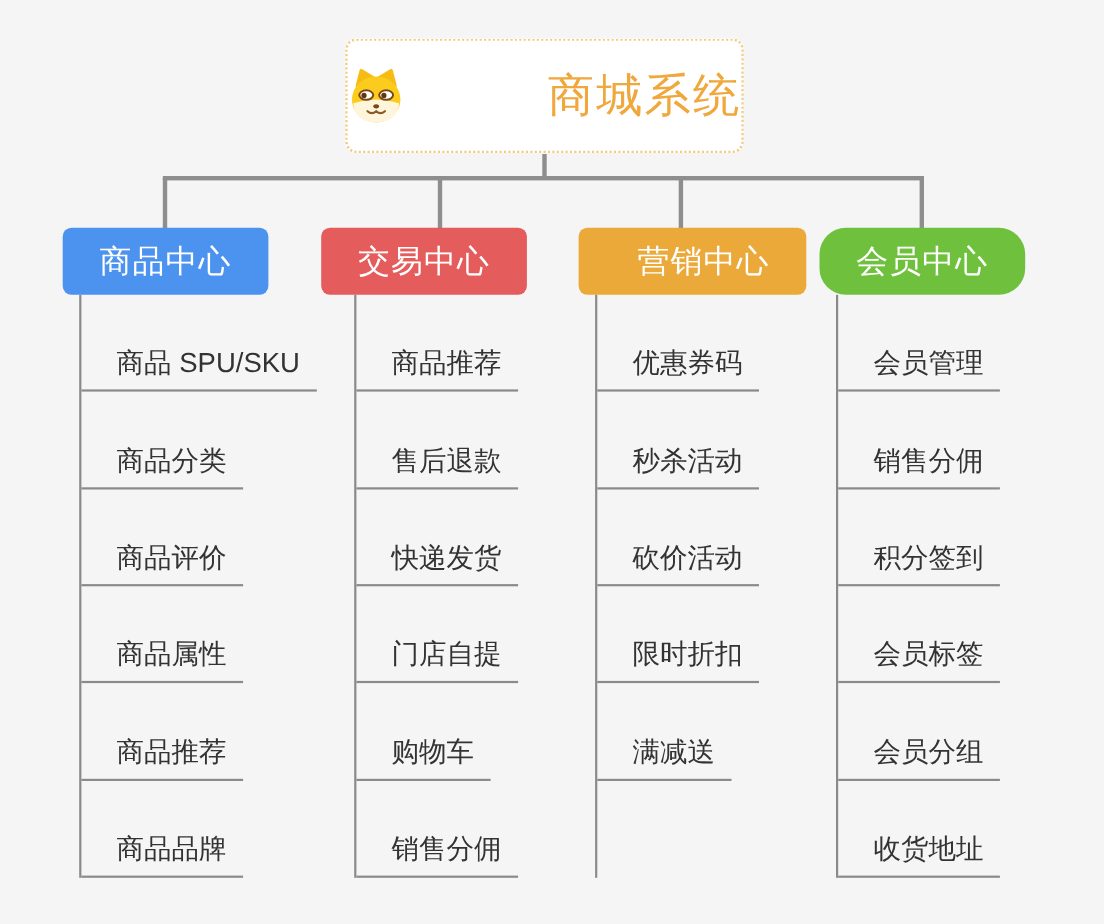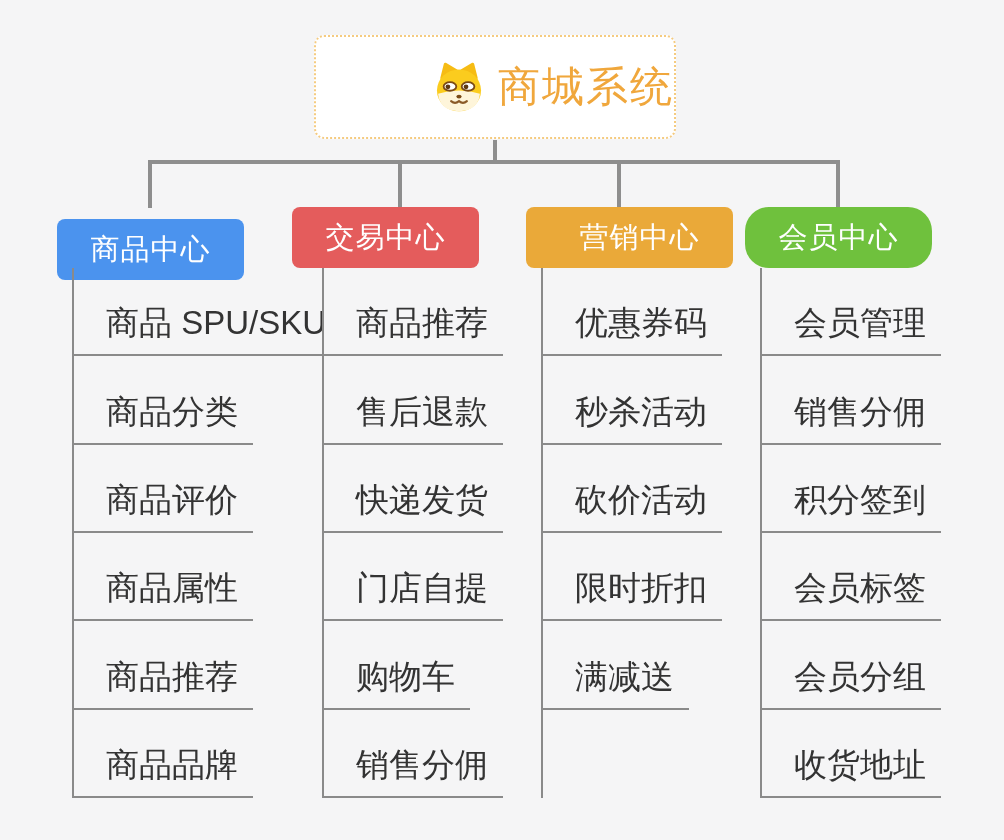--- a/index.html
+++ b/index.html
@@ -21,34 +21,34 @@
   .drop.d1{left:148px;}
   .drop.d2{left:398px;}
   .drop.d3{left:617px;}
   .drop.d4{left:836px;}
   
   .root-node{
     position:absolute;left:314px;top:35px;width:362px;height:104px;
     background:#ffffff;
     border:2px dotted #f5cb80;border-radius:10px;
     box-sizing:border-box;
-    display:flex;align-items:center;justify-content:flex-end;gap:13px;
+    display:flex;align-items:center;justify-content:space-between;gap:13px;
   }
   .root-title{
     font-size:42px;color:#f0a73c;letter-spacing:2px;white-space:nowrap;
   }
   .dog{display:inline-flex;width:52px;height:50px;}
   
   .branch{
     position:absolute;top:207px;width:187px;height:61px;
     border-radius:8px;
     display:flex;align-items:center;justify-content:center;
     color:#ffffff;font-size:29px;letter-spacing:1px;white-space:nowrap;
   }
-  .branch.b1{left:57px;margin-top:12px;}
+  .branch.b1{left:57px;}
   .branch.b2{left:292px;}
   .branch.b3{left:526px;}
   .branch.b4{left:745px;}
   
   .col{
     position:absolute;top:268px;height:530px;width:250px;
     border-left:2px solid #8a8a8a;
     box-sizing:content-box;
   }
   .col.c1{left:72px;}
@@ -56,21 +56,21 @@
   .col.c3{left:541px;}
   .col.c4{left:760px;}
   .slot{
     height:88.33px;
     display:flex;align-items:flex-end;
   }
   .leaf{
     display:inline-block;
     border-bottom:2px solid #8a8a8a;
     padding:0 15px 8px 32px;
-    font-size:33px;color:#333333;
+    font-size:25px;color:#333333;
     white-space:nowrap;
   }
 </style>
 </head>
 <body>
 
 <div class="canvas">
 
   <div class="conn root-stub"></div>
   <div class="conn h-line"></div>

